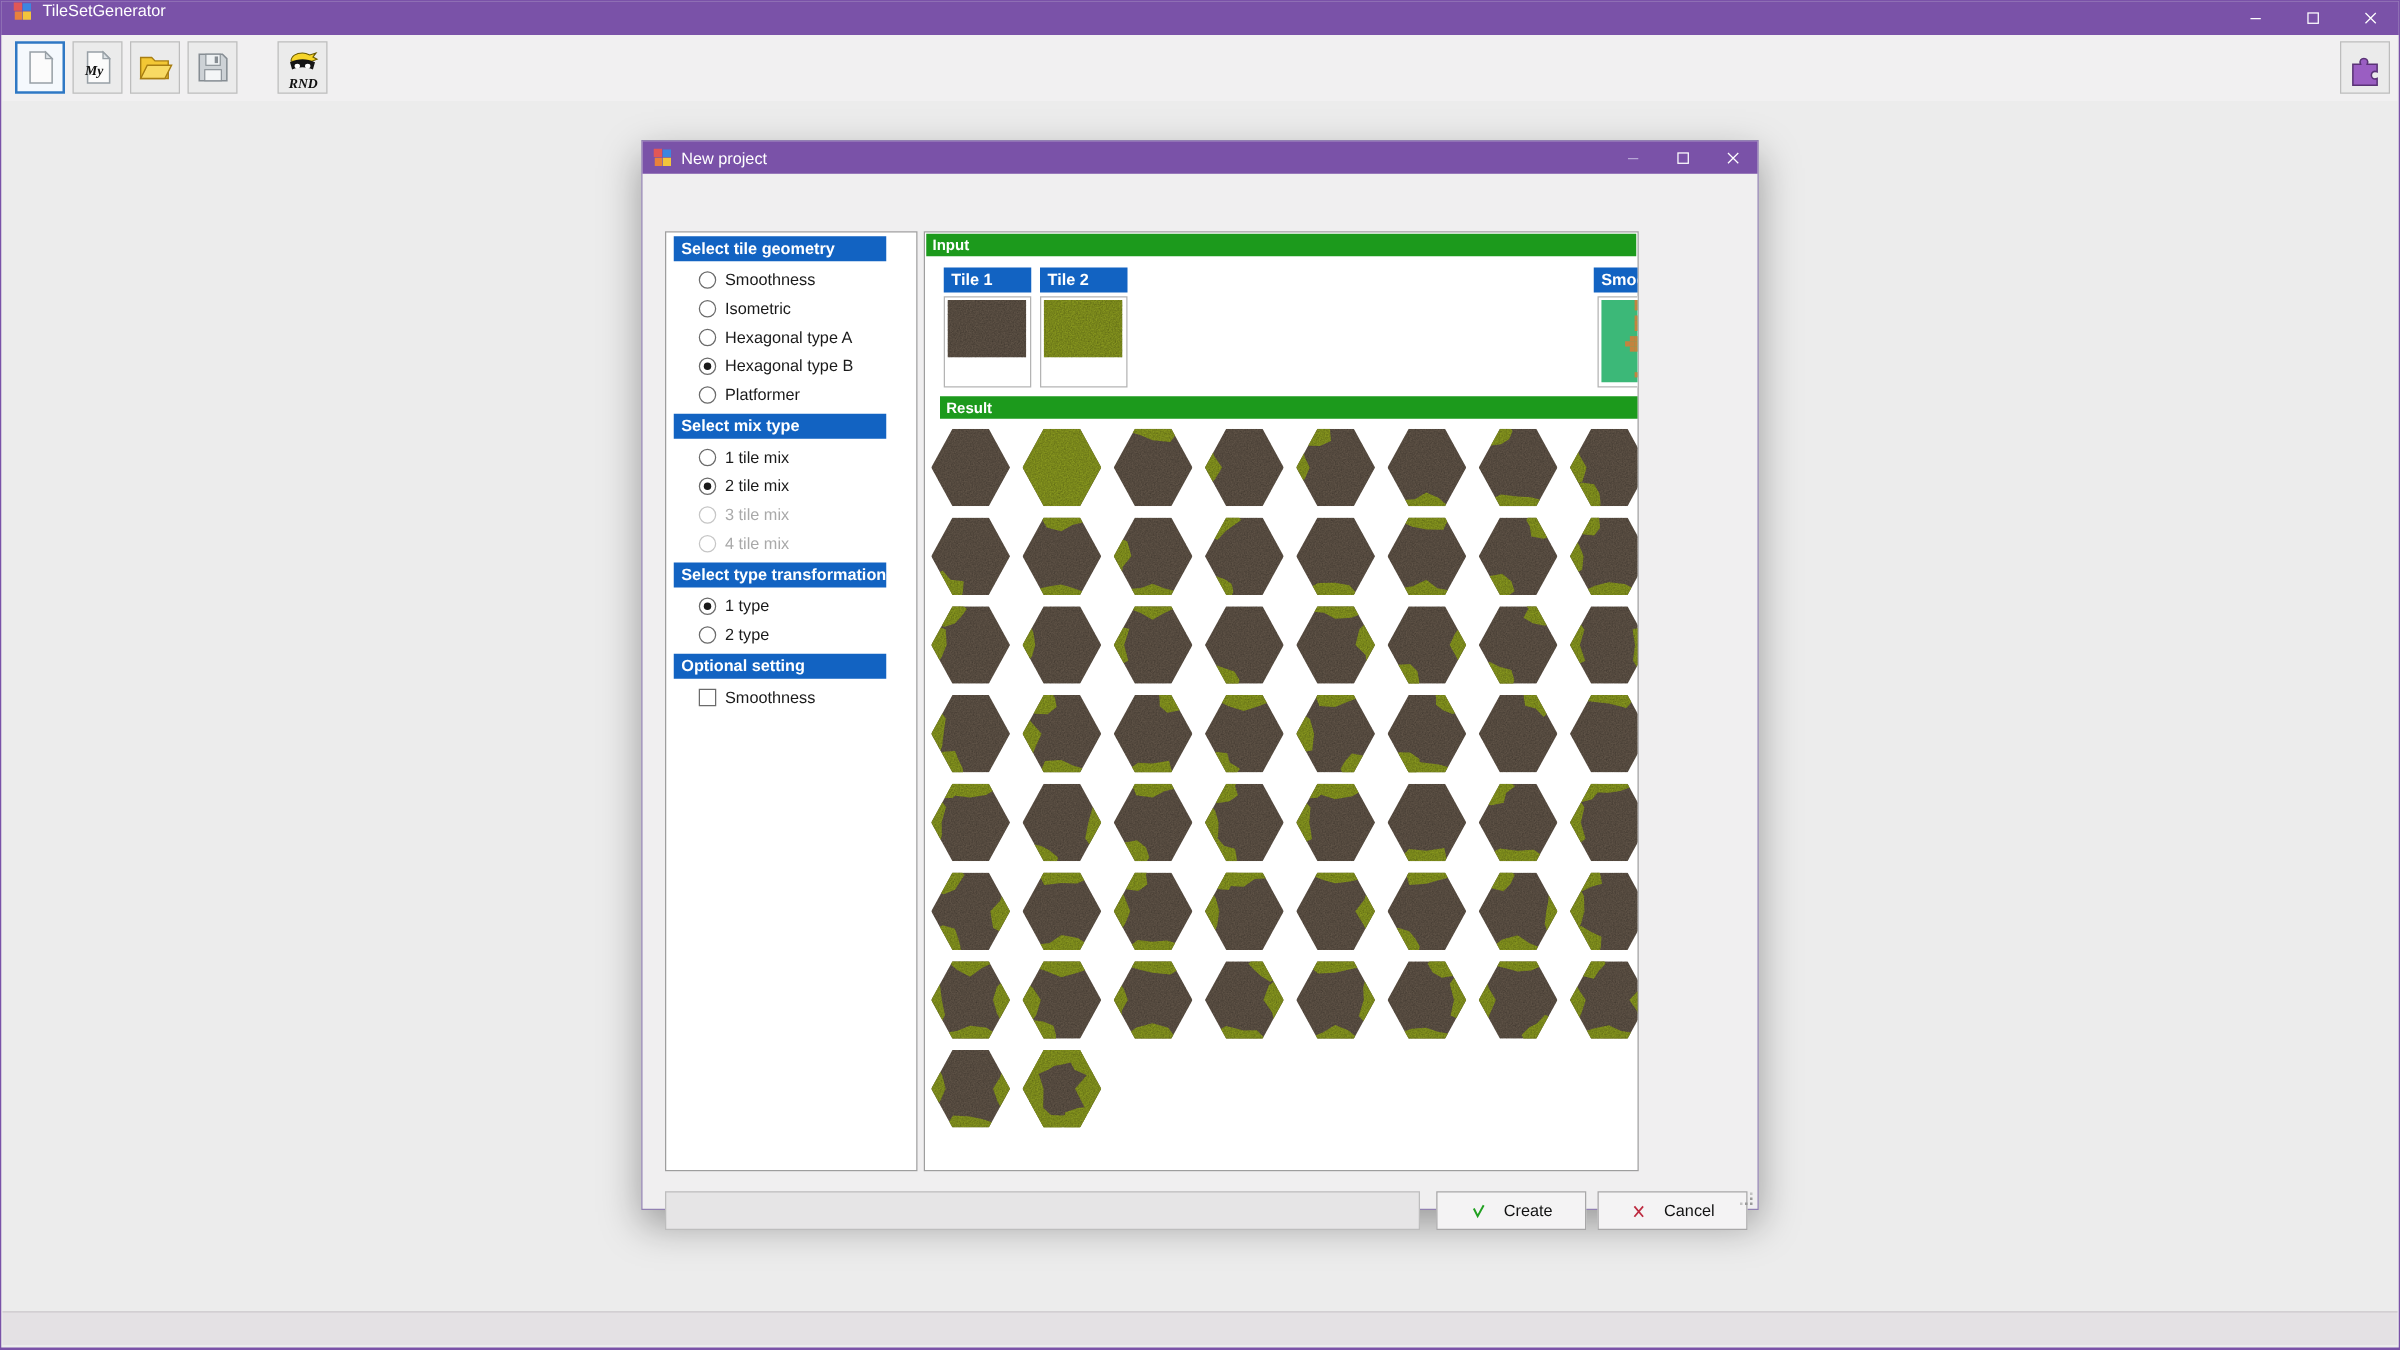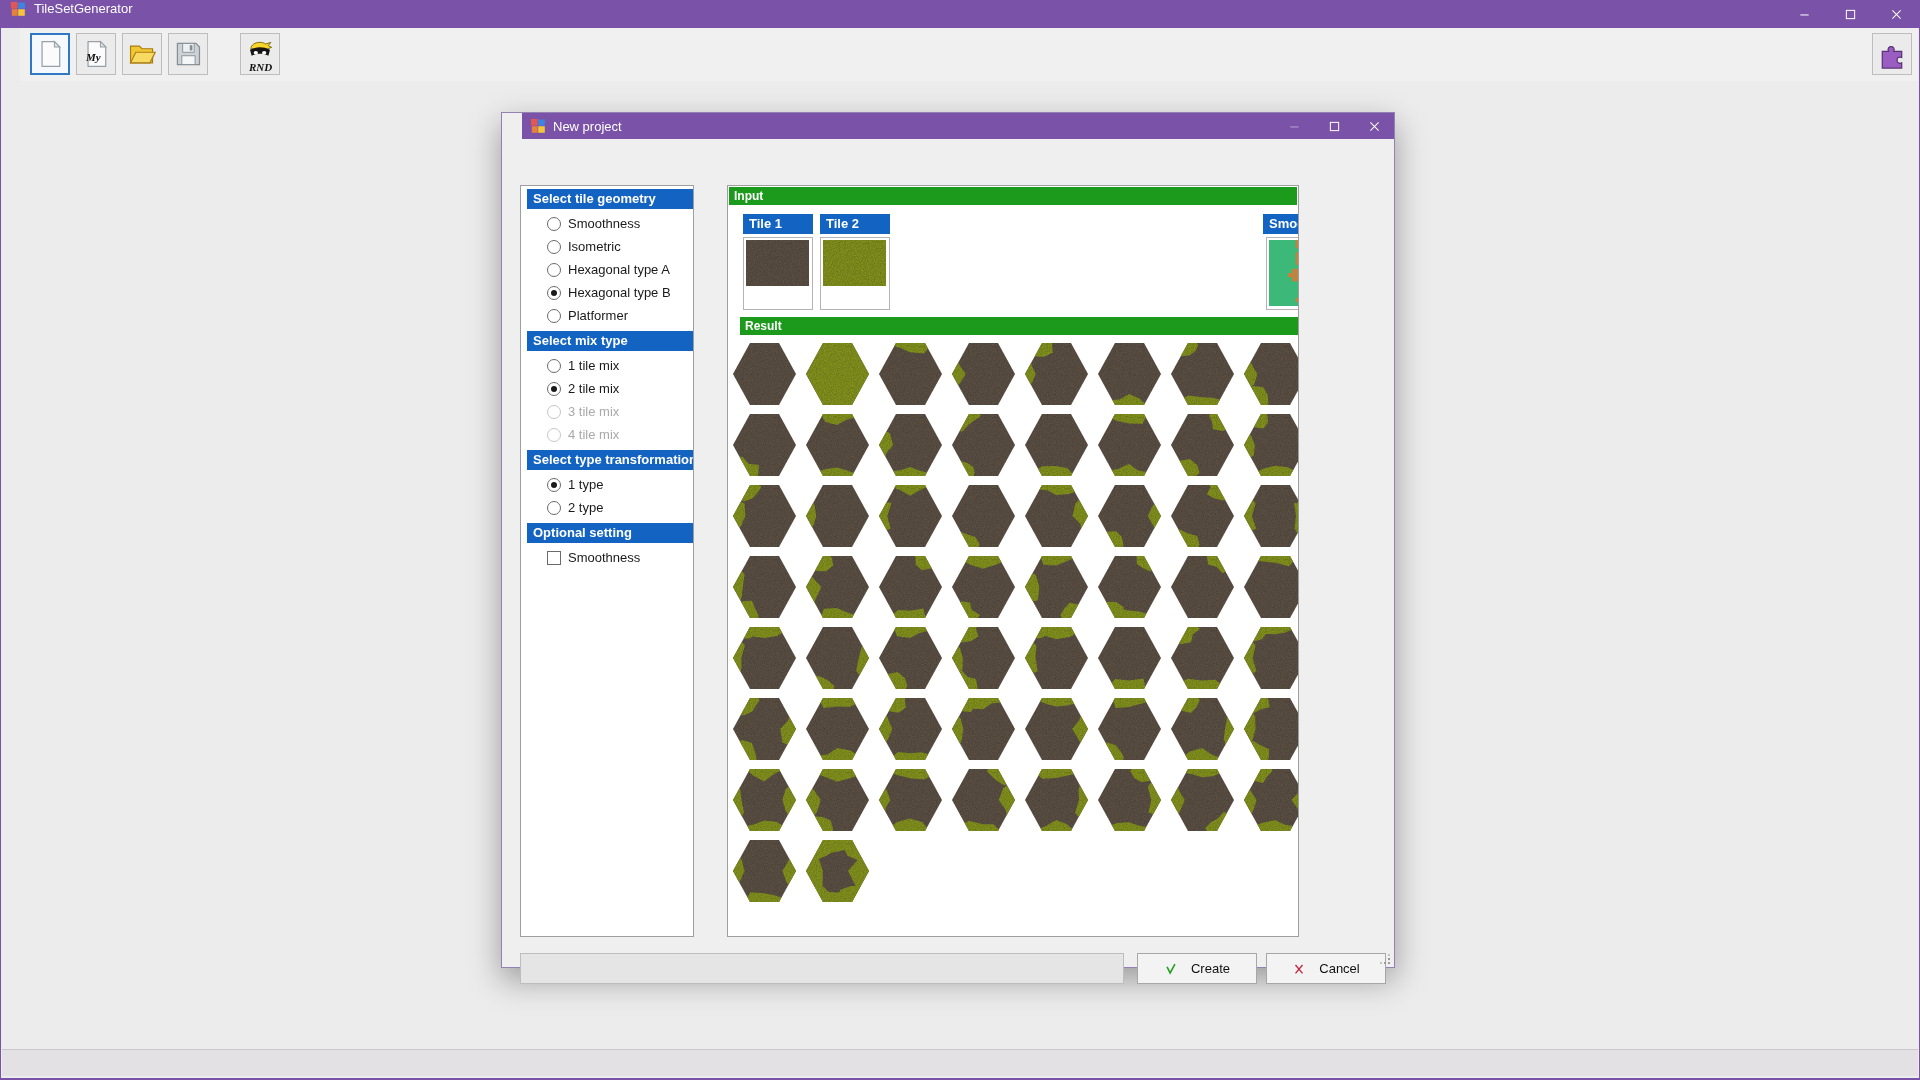--- a/index.html
+++ b/index.html
@@ -12,45 +12,45 @@
   .icon-slot{display:inline-flex;}
   .titlebar .app-ic{width:16px;height:16px;margin-left:9px;}
   .titlebar .app-ic svg{width:16px;height:16px;display:block;}
   .titlebar .ttl{color:#fff;font-size:13px;margin-left:8px;}
   .win-controls{margin-left:auto;display:flex;height:100%;}
   .wbtn{width:46px;height:100%;display:flex;align-items:center;justify-content:center;color:#fff;}
   .wbtn svg{width:11px;height:11px;display:block;}
   .wbtn.disabled{color:#b7a6d6;}
 
   
-  .toolbar{position:absolute;top:27px;left:19px;right:1px;height:53px;background:#f1f0f1;}
+  .toolbar{position:absolute;top:27px;left:1px;right:1px;height:53px;background:#f1f0f1;}
   .tb-left{position:absolute;left:10px;top:5px;display:flex;}
   .tbtn{width:40px;height:42px;background:#ebebeb;border:1px solid #bdbdbd;display:flex;align-items:center;justify-content:center;position:relative;margin-right:6px;}
   .tbtn.active{border:2px solid #2f78c4;background:#f5f9fd;}
   .tbtn .icon-slot svg{width:30px;height:30px;display:block;}
   .tbtn .ttext{position:absolute;font-weight:bold;font-style:italic;color:#111;font-family:"Liberation Serif","DejaVu Serif",serif;}
   [data-name="my-projects-button"] .ttext{font-size:11px;left:9px;top:17px;}
   [data-name="random-generator-button"] .ttext{font-size:11px;left:8px;bottom:1px;}
   .tbtn.gap{margin-left:26px;}
   .tb-right{position:absolute;right:6px;top:5px;}
 
   .client{position:absolute;top:80px;left:1px;right:1px;bottom:30px;background:#ececec;}
   .statusbar{position:absolute;left:1px;right:1px;bottom:2px;height:27px;background:#e4e1e4;border-top:1px solid #cbc8cb;}
 
   
-  .dialog{position:absolute;left:500px;top:111px;width:894px;height:856px;background:#f0eff0;border:1px solid #9281b2;box-shadow:0 12px 30px rgba(0,0,0,.35);z-index:5;padding-left:20px;}
+  .dialog{position:absolute;left:512px;top:111px;width:894px;height:856px;background:#f0eff0;border:1px solid #9281b2;box-shadow:0 12px 30px rgba(0,0,0,.35);z-index:5;}
   .dlg-titlebar{height:26px;background:var(--accent,#7a52a8);display:flex;align-items:center;}
   .dlg-titlebar .app-ic{width:16px;height:16px;margin-left:8px;}
   .dlg-titlebar .app-ic svg{width:16px;height:16px;display:block;}
   .dlg-titlebar .ttl{color:#fff;font-size:13px;margin-left:7px;}
   .dlg-titlebar .wbtn{width:40px;height:26px;}
   .dlg-body{position:absolute;top:26px;left:0;right:0;bottom:0;}
 
   .panel{position:absolute;background:#fff;border:1px solid #9e9e9e;}
-  #left-panel{left:18px;top:46px;width:174px;height:752px;padding-top:3px;overflow:hidden;}
+  #left-panel{left:18px;top:46px;width:202px;height:752px;padding-top:3px;overflow:hidden;}
   #right-panel{left:225px;top:46px;width:572px;height:752px;overflow:hidden;}
 
   .grp{margin-bottom:4px;}
   .grp-header{width:170px;height:20px;background:var(--blue,#1263c2);color:#fff;font-weight:bold;font-size:13px;line-height:20px;padding-left:6px;margin:0 0 3px 6px;}
   .opt{height:23px;display:flex;align-items:center;padding-left:26px;font-size:13px;color:#1a1a1a;}
   .opt .ctl{width:14px;height:14px;border:1px solid #6b6b6b;background:#fff;margin-right:7px;flex:none;position:relative;}
   .opt.radio .ctl{border-radius:50%;}
   .opt.sel .ctl::after{content:"";position:absolute;left:3px;top:3px;width:6px;height:6px;border-radius:50%;background:#1a1a1a;}
   .opt.dis{color:#a9a9a9;}
   .opt.dis .ctl{border-color:#c6c6c6;}

